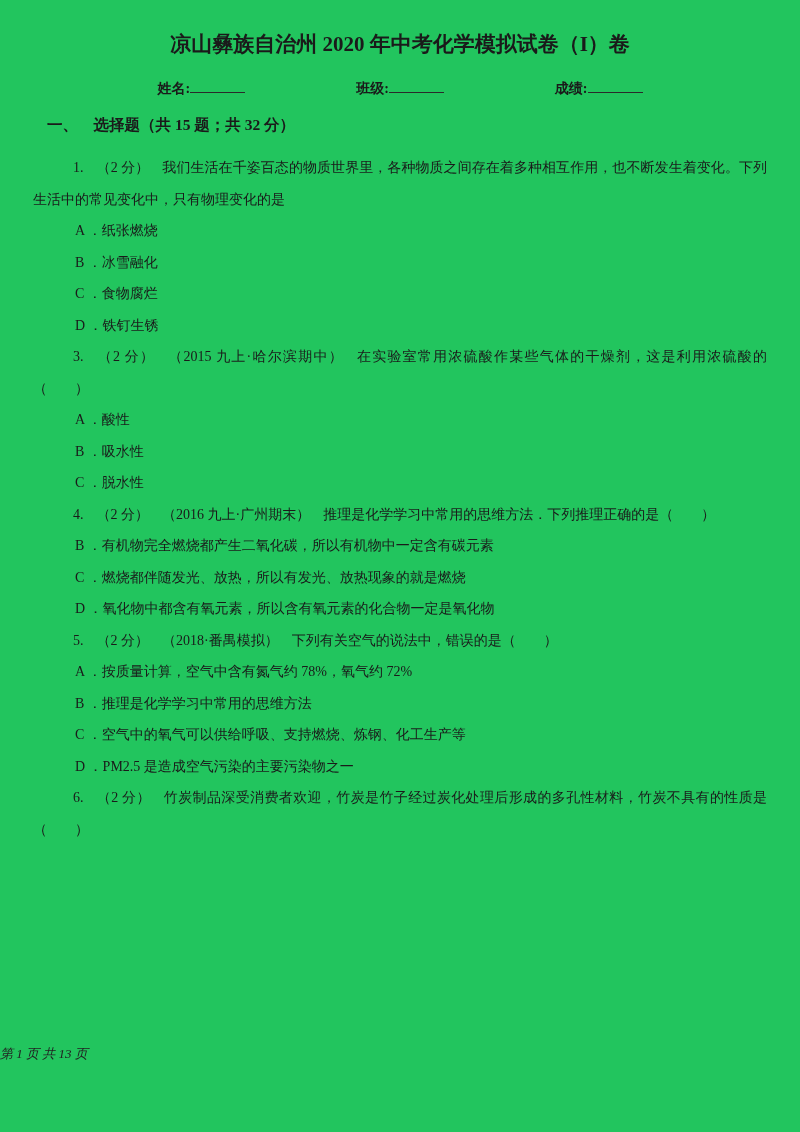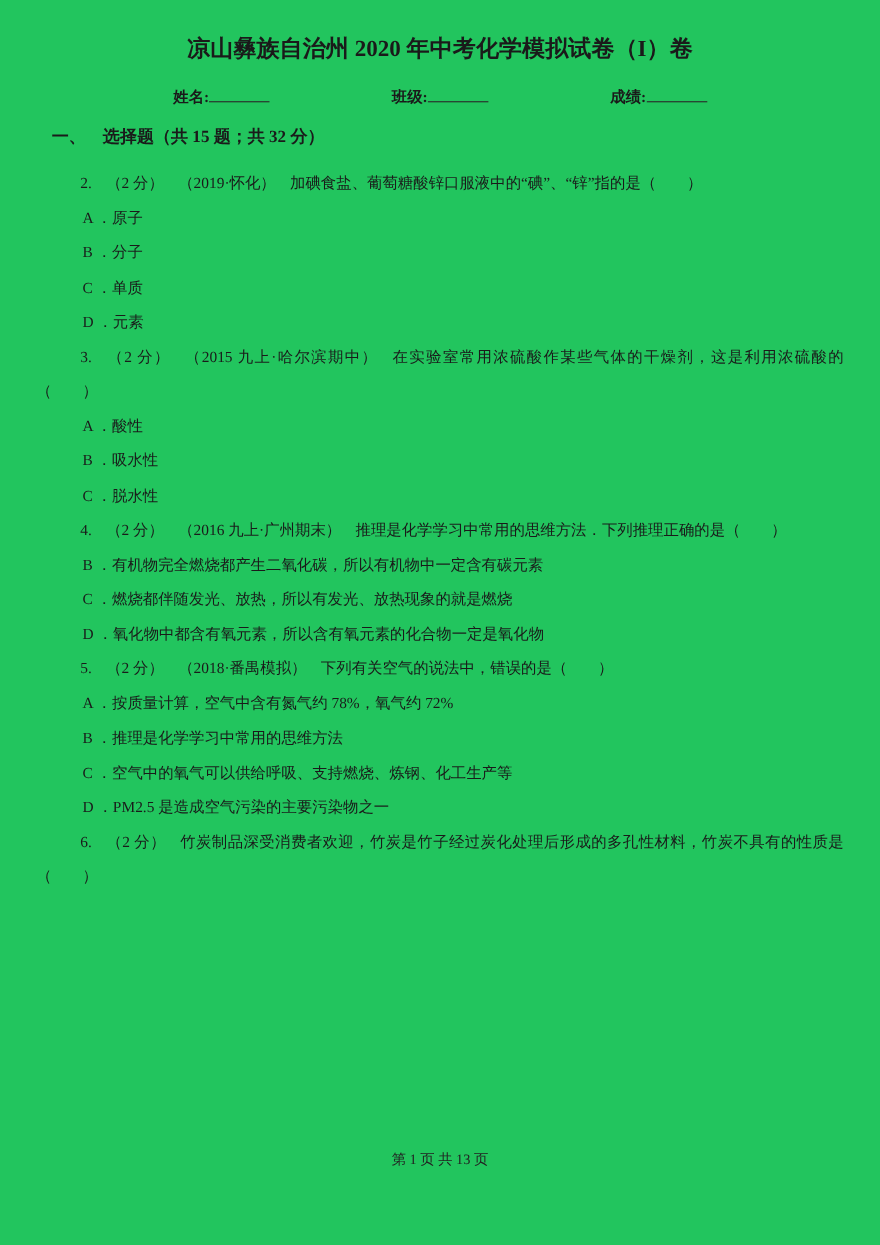--- a/index.html
+++ b/index.html
@@ -59,24 +59,25 @@
     margin:0 0 0 42px;
     font-size:14px;
     line-height:31.5px;
     text-align:left;
   }
   .footer{
     position:absolute;
     top:1044px;
     left:0;
     width:100%;
-    text-align:center;
+    text-align:left;
     font-size:13px;
     line-height:20px;
     color:#222;
+    font-style:italic;
   }
 </style>
 </head>
 <body>
 
 <div class="page">
   <div class="content">
 
     <h1 class="title">凉山彝族自治州 2020 年中考化学模拟试卷（I）卷</h1>
 
@@ -89,30 +90,30 @@
       </div>
       <div class="field">
         <span>成绩:</span><span class="blank"></span>
       </div>
     </div>
 
     <h2 class="section-title">一、　选择题（共 15 题；共 32 分）</h2>
 
     <div class="questions">
 
-
       <div class="question">
         <p class="stem">
-          <span class="q-num">2.</span><span class="q-points">（2 分）</span><span class="q-source">（2019·怀化）</span><span class="q-text">加碘食盐、葡萄糖酸锌口服液中的“碘”、“锌”指的是（　　）</span>
+          <span class="q-num">1.</span><span class="q-points">（2 分）</span><span class="q-text">我们生活在千姿百态的物质世界里，各种物质之间存在着多种相互作用，也不断发生着变化。下列生活中的常见变化中，只有物理变化的是</span>
         </p>
-        <p class="option">A ．原子</p>
-        <p class="option">B ．分子</p>
-        <p class="option">C ．单质</p>
-        <p class="option">D ．元素</p>
+        <p class="option">A ．纸张燃烧</p>
+        <p class="option">B ．冰雪融化</p>
+        <p class="option">C ．食物腐烂</p>
+        <p class="option">D ．铁钉生锈</p>
       </div>
+
 
       <div class="question">
         <p class="stem">
           <span class="q-num">3.</span><span class="q-points">（2 分）</span><span class="q-source">（2015 九上·哈尔滨期中）</span><span class="q-text">在实验室常用浓硫酸作某些气体的干燥剂，这是利用浓硫酸的（　　）</span>
         </p>
         <p class="option">A ．酸性</p>
         <p class="option">B ．吸水性</p>
         <p class="option">C ．脱水性</p>
       </div>
 

